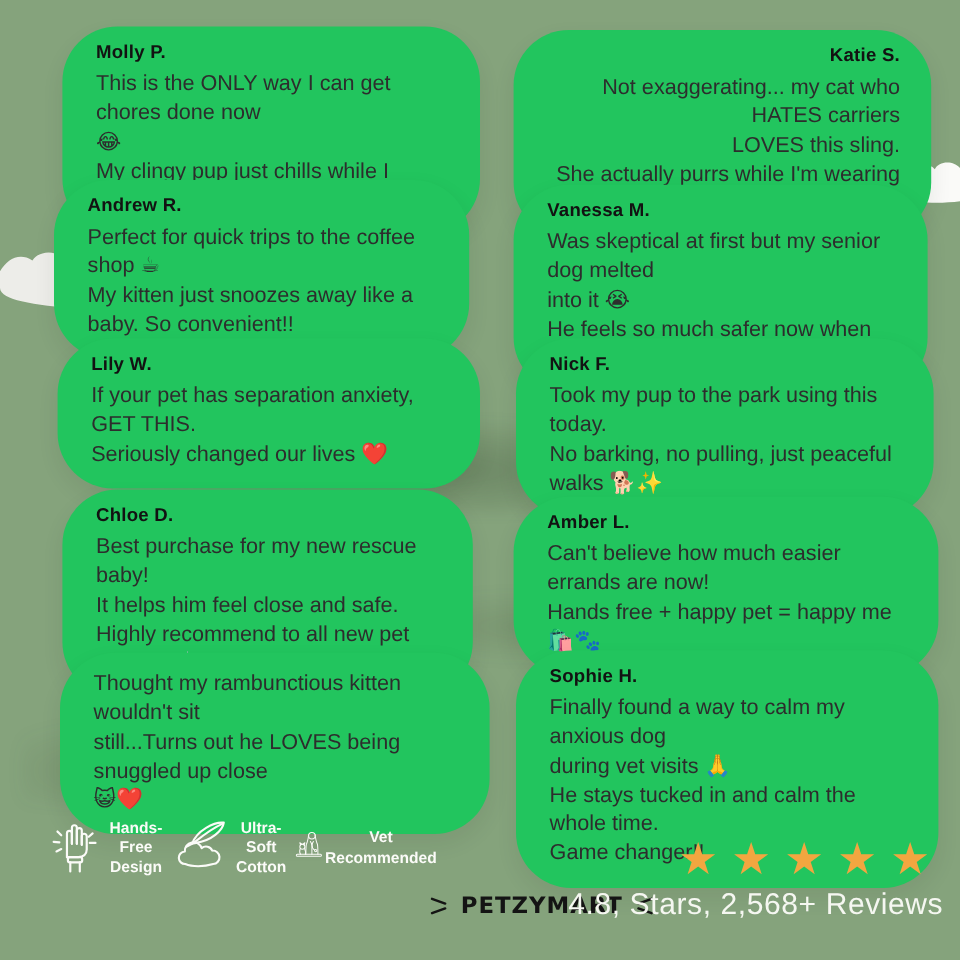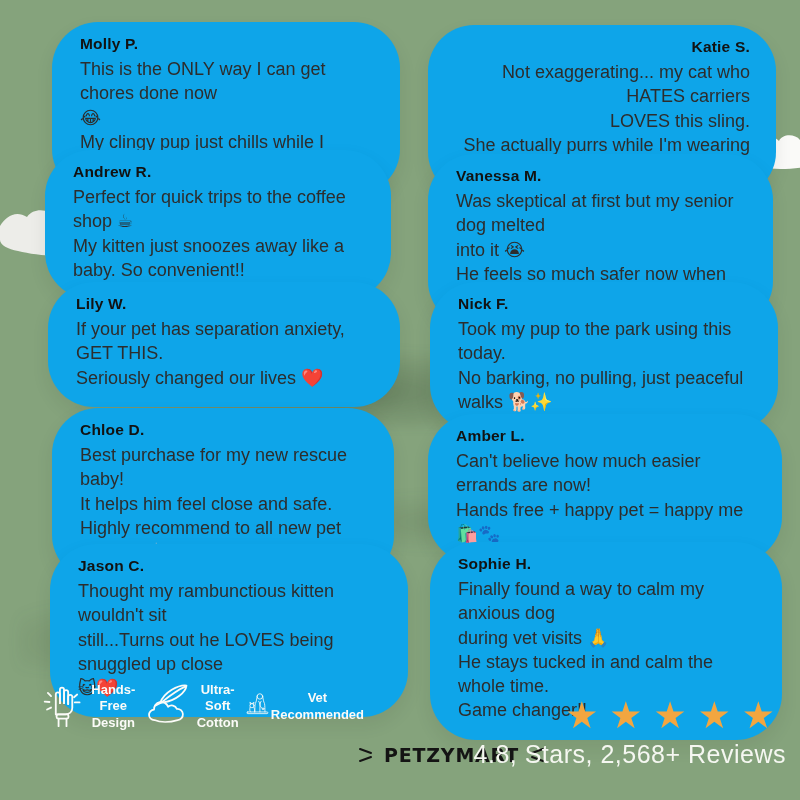--- a/index.html
+++ b/index.html
@@ -24,21 +24,21 @@
     background:radial-gradient(ellipse at 50% 50%, rgba(44,62,39,0.14) 0%, rgba(44,62,39,0) 70%);
     filter:blur(6px);
   }
   .shadow-bl{
     left:18px;top:600px;width:180px;height:70px;
     background:radial-gradient(ellipse at 40% 60%, rgba(44,62,39,0.14) 0%, rgba(44,62,39,0) 70%);
     filter:blur(6px);
   }
   .bubble{
     position:absolute;
-    background:#0ea5e9;
+    background:#22c55e;
     border-radius:46px;
     padding:13px 26px 17px 28px;
     box-sizing:border-box;
     box-shadow:0 8px 18px rgba(25,40,20,0.08);
   }
   .reviewer{
     font-size:15.5px;font-weight:bold;color:#121212;
     letter-spacing:0.2px;margin:0 0 4px 0;
   }
   .review{
@@ -142,21 +142,20 @@
     <p class="review">Best purchase for my new rescue baby!
  It helps him feel close and safe.
  Highly recommend to all new pet parents 🙌</p>
   </div>
   <div class="bubble b7">
     <p class="reviewer">Amber L.</p>
     <p class="review">Can't believe how much easier errands are now!
  Hands free + happy pet = happy me 🛍️🐾</p>
   </div>
   <div class="bubble b8">
-    <p class="reviewer">Jason C.</p>
     <p class="review">Thought my rambunctious kitten wouldn't sit
 still...Turns out he LOVES being snuggled up close
 😺❤️</p>
   </div>
   <div class="bubble b9">
     <p class="reviewer">Sophie H.</p>
     <p class="review">Finally found a way to calm my anxious dog
 during vet visits 🙏
  He stays tucked in and calm the whole time.
 Game changer!!</p>

